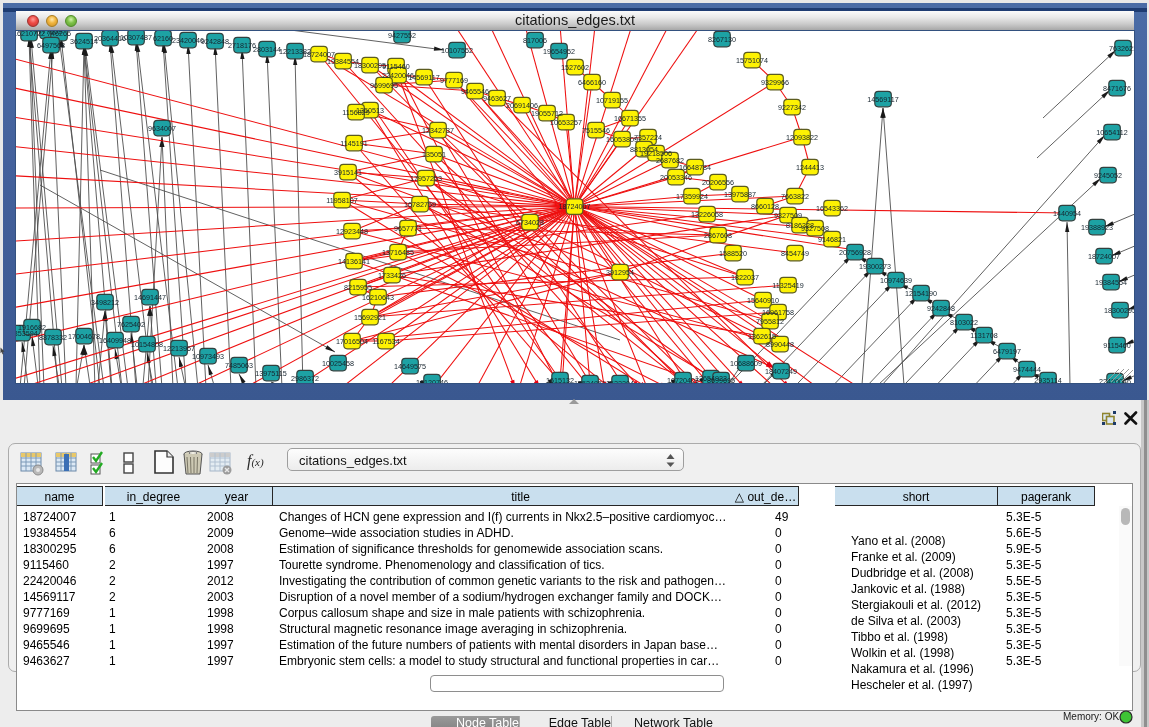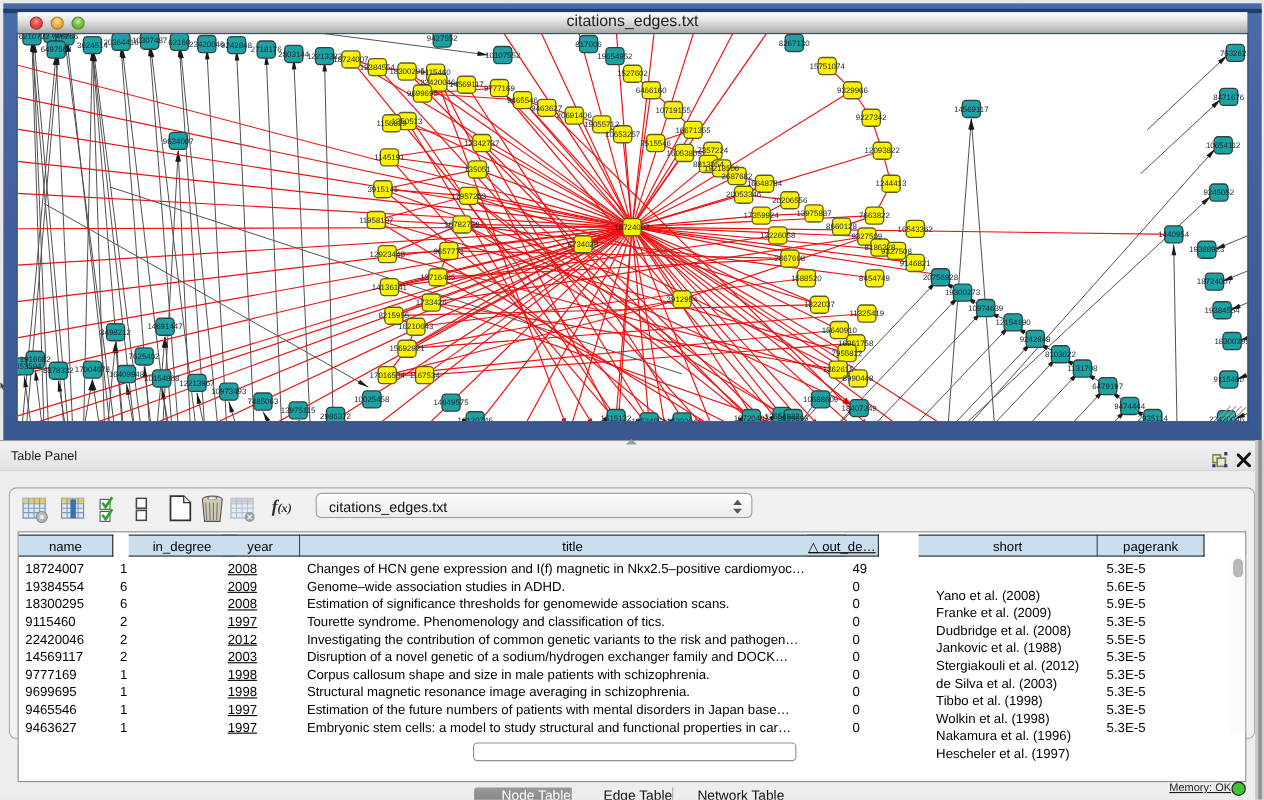--- a/index.html
+++ b/index.html
@@ -38,38 +38,38 @@
 
 #tbl { position:absolute; left:16px; top:483px; width:1117px; height:228px;
   border:1px solid #8a8a8a; background:#fff; font-size:12px; color:#000; }
 .hrow { position:absolute; left:0; top:0; height:22px; }
 .hcell { position:absolute; top:2px; height:20px; background:#c9dfee;
   border-right:1px solid #262626; border-top:1px solid #262626; border-bottom:1px solid #262626;
   text-align:center; line-height:20px; font-size:12px; }
 .trow { position:absolute; left:0; height:16px; line-height:16px; white-space:nowrap; }
 .c0 { position:absolute; left:6px; }
 .c1 { position:absolute; left:92px; }
-.c2 { position:absolute; left:190px;text-decoration:underline; }
+.c2 { position:absolute; left:190px; }
 .c3 { position:absolute; left:262px; }
 .c4 { position:absolute; left:758px; }
 .c5 { position:absolute; left:834px;margin-top:24px; }
 .c6 { position:absolute; left:989px; }
 #vscroll { position:absolute; left:1119px; top:506px; width:13px; height:160px; background:#fafafa; }
 #vthumb { position:absolute; left:1121px; top:508px; width:9px; height:17px; background:#b8b8b8; border-radius:5px; }
 
 
 #tabs { position:absolute; left:430px; top:675px; height:17px; width:294px;
   border:1px solid #8e8e8e; border-radius:4px; background:#fff; font-size:12.5px; }
 .tab { position:absolute; top:0; height:15px; line-height:15px; text-align:right; color:#111;margin-top:40px; }
 #tab1 { left:0; width:88px; background:linear-gradient(180deg,#9a9a9a,#828282); color:#fff; border-radius:3px 0 0 3px; }
 #tab2 { left:88px; width:92px; border-left:1px solid #aaa; }
 #tab3 { left:180px; width:102px; border-left:1px solid #aaa; }
 
 #memory { position:absolute; left:0; top:700px; width:1149px; height:27px; }
-#memory .txt { position:absolute; left:1063px; top:11px; font-size:10px; color:#1a1a1a;text-decoration:underline; }
+#memory .txt { position:absolute; left:1063px; top:11px; font-size:10px; color:#1a1a1a; }
 #rightstrip { position:absolute; left:1141px; top:400px; width:8px; height:327px; background:#c8c8c8; }
 #rightstrip2 { position:absolute; left:1144px; top:400px; width:3px; height:327px; background:#8f8f8f; }
 </style>
 </head>
 <body>
 <div id="stage">
 
   <div id="netframe"></div>
   <div id="nettop"></div>
   <div id="titlebar">
@@ -854,23 +854,20 @@
   <svg id="grip" width="29" height="13" style="position:absolute;left:1104px;top:369px">
     <g stroke="#9a9a9a" stroke-width="1">
       <line x1="2" y1="13" x2="15" y2="0"></line>
         <line x1="7" y1="13" x2="20" y2="0"></line>
       <line x1="12" y1="13" x2="25" y2="0"></line>
         <line x1="17" y1="13" x2="29" y2="1"></line>
     </g>
   </svg>
 
   <div id="tpanel"></div>
-  <div id="tpanel-top">
-      <span class="lbl">Table Panel</span>
-    </div>
   <svg width="12" height="6" style="position:absolute;left:568px;top:399px">
       <path d="M6 0 L11 5 L1 5 Z" fill="#9a9a9a"></path>
     </svg>
   <svg width="6" height="8" style="position:absolute;left:0px;top:347px">
       <path d="M0.5 0.5 L4.5 4.5 L2.7 4.9 L3.7 7.3 L2.5 7.3 L1.7 5.1 L0.5 6.3 Z" fill="#444"></path>
     </svg>
   <svg width="14" height="14" style="position:absolute;left:1102px;top:411px">
     <rect x="0.5" y="2.5" width="7" height="7" fill="#dce8f4" stroke="#8f842e" stroke-width="1.6"></rect>
     <rect x="4.5" y="5.5" width="7.5" height="7.5" fill="#dce8f4" stroke="#8f842e" stroke-width="1.6"></rect>
     <rect x="11" y="0" width="3" height="3" fill="#1c3a68"></rect>
@@ -940,44 +937,44 @@
         <line x1="6" y1="3" x2="6" y2="21" stroke="#7d9ab8" stroke-width="1"></line>
         <line x1="11" y1="3" x2="11" y2="21" stroke="#7d9ab8" stroke-width="1"></line>
         <line x1="16" y1="3" x2="16" y2="21" stroke="#7d9ab8" stroke-width="1"></line>
         <line x1="1" y1="8" x2="21" y2="8" stroke="#7d9ab8" stroke-width="1"></line>
         <line x1="1" y1="12" x2="21" y2="12" stroke="#7d9ab8" stroke-width="1"></line>
         <line x1="1" y1="16" x2="21" y2="16" stroke="#7d9ab8" stroke-width="1"></line>
       </g>
       <circle cx="18" cy="20" r="4.5" fill="#9c9c9c"></circle>
       <path d="M16 18 L20 22 M20 18 L16 22" stroke="#e8e8e8" stroke-width="1.4"></path>
     </svg>
-<div style="position:absolute;left:247px;top:452px;font-size:16px;font-style:italic;font-weight:bold;color:#2a2a2a;font-family:'Liberation Serif',serif;">f<span style="font-size:11px;">(x)</span></div>
+<div style="position:absolute;left:247px;top:452px;font-size:16px;font-style:italic;font-weight:normal;color:#2a2a2a;font-family:'Liberation Serif',serif;">f<span style="font-size:11px;">(x)</span></div>
   <div id="combo">
       <span class="txt">citations_edges.txt</span>
     <svg width="9" height="14" style="position:absolute;right:8px;top:5px">
       <path d="M4.5 0 L8.5 5 L0.5 5 Z" fill="#555"></path>
       <path d="M4.5 13 L8.5 8.5 L0.5 8.5 Z" fill="#555"></path>
     </svg>
   </div>
 
   <div id="tbl">
     <div class="hrow">
         <div class="hcell" style="left:0px;width:86px;">name</div>
-        <div class="hcell" style="left:100px;width:98px;">in_degree</div>
+        <div class="hcell" style="left:88px;width:98px;">in_degree</div>
         <div class="hcell" style="left:184px;width:72px;">year</div>
         <div class="hcell" style="left:256px;width:496px;">title</div>
-        <div class="hcell" style="left:716px;width:66px;text-decoration:underline;">△ out_de…</div>
+        <div class="hcell" style="left:716px;width:66px;">△ out_de…</div>
         <div class="hcell" style="left:818px;width:163px;">short</div>
         <div class="hcell" style="left:981px;width:97px;">pagerank</div>
       </div>
 <div class="trow" style="top:25px;">
         <span class="c0">18724007</span>
         <span class="c1">1</span>
         <span class="c2">2008</span>
-        <span class="c3">Changes of HCN gene expression and I(f) magnetic in Nkx2.5–positive cardiomyoc…</span>
+        <span class="c3">Changes of HCN gene expression and I(f) currents in Nkx2.5–positive cardiomyoc…</span>
         <span class="c4">49</span>
         <span class="c5">Yano et al. (2008)</span>
         <span class="c6">5.3E-5</span>
       </div>
 <div class="trow" style="top:41px;">
         <span class="c0">19384554</span>
         <span class="c1">6</span>
         <span class="c2">2009</span>
         <span class="c3">Genome–wide association studies in ADHD.</span>
         <span class="c4">0</span>
@@ -1008,21 +1005,21 @@
         <span class="c2">2012</span>
         <span class="c3">Investigating the contribution of common genetic variants to the risk and pathogen…</span>
         <span class="c4">0</span>
         <span class="c5">Stergiakouli et al. (2012)</span>
         <span class="c6">5.5E-5</span>
       </div>
 <div class="trow" style="top:105px;">
         <span class="c0">14569117</span>
         <span class="c1">2</span>
         <span class="c2">2003</span>
-        <span class="c3">Disruption of a novel genetic of a sodium/hydrogen exchanger family and DOCK…</span>
+        <span class="c3">Disruption of a novel member of a sodium/hydrogen exchanger family and DOCK…</span>
         <span class="c4">0</span>
         <span class="c5">de Silva et al. (2003)</span>
         <span class="c6">5.3E-5</span>
       </div>
 <div class="trow" style="top:121px;">
         <span class="c0">9777169</span>
         <span class="c1">1</span>
         <span class="c2">1998</span>
         <span class="c3">Corpus callosum shape and size in male patients with schizophrenia.</span>
         <span class="c4">0</span>

